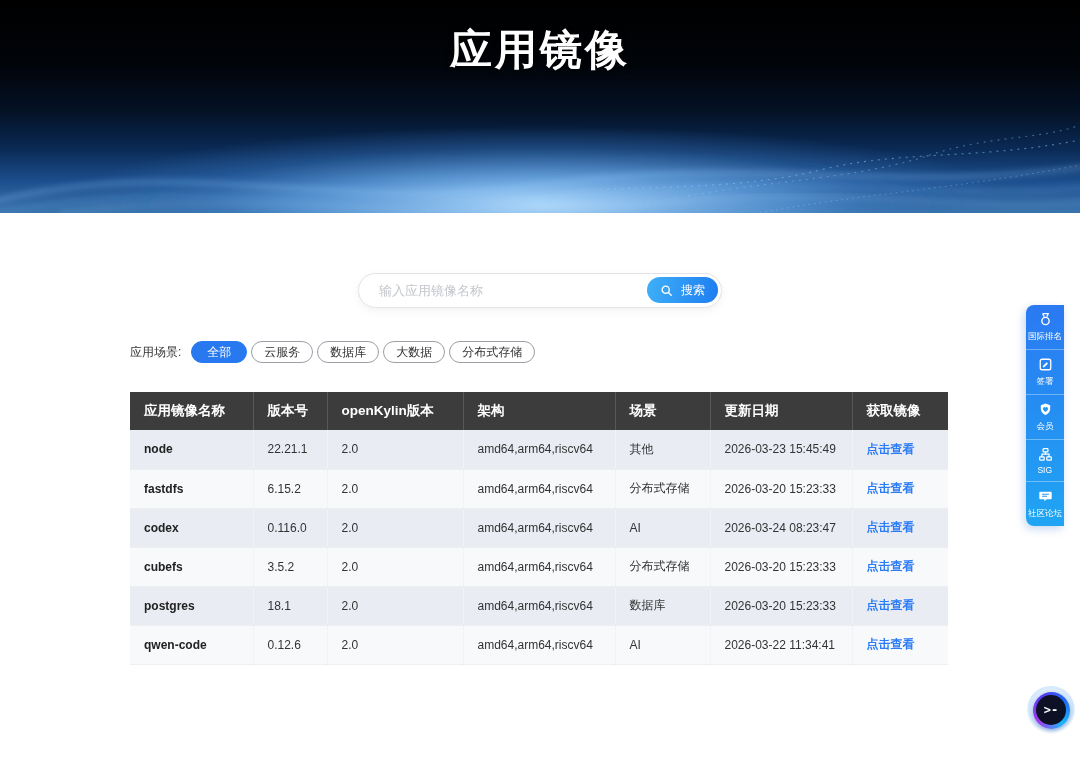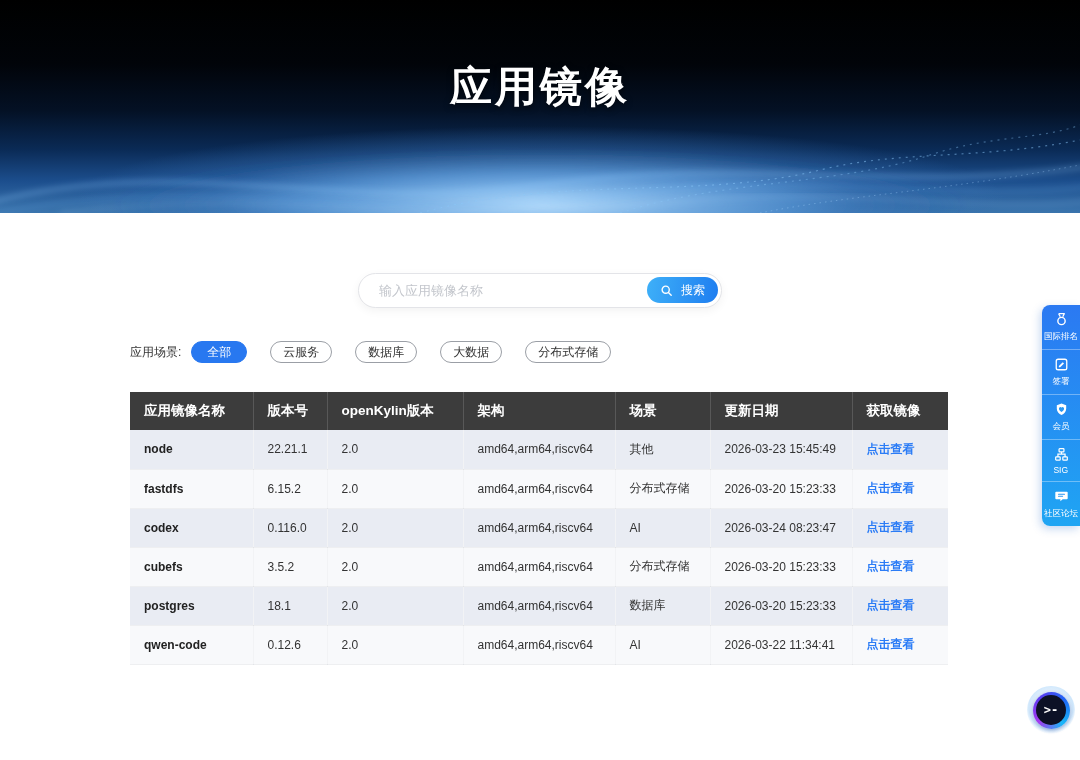--- a/index.html
+++ b/index.html
@@ -10,21 +10,21 @@
     -webkit-font-smoothing:antialiased;
   }
   
   .hero{
     position:relative;width:1080px;height:213px;overflow:hidden;
     background:
       radial-gradient(ellipse 55% 42% at 50% 92%, rgba(130,190,245,0.85) 0%, rgba(60,120,190,0.35) 55%, rgba(20,60,120,0) 78%),
       linear-gradient(180deg,#000000 0%,#010409 30%,#041125 52%,#0a2a55 70%,#1c4e8d 85%,#3a74ad 100%);
   }
   .hero svg.waves{position:absolute;left:0;top:0;}
-  .hero-inner{position:relative;text-align:center;padding-top:59px;color:#fff;}
+  .hero-inner{position:relative;text-align:center;padding-top:22px;color:#fff;}
   .hero-title{margin:0;font-size:42px;font-weight:bold;letter-spacing:3px;
     text-shadow:0 2px 6px rgba(0,0,0,0.6);}
   .hero-sub{margin-top:16px;font-size:20px;font-weight:bold;letter-spacing:0.5px;
     text-shadow:0 2px 5px rgba(0,0,0,0.55);}
   
   .search-wrap{width:364px;margin:60px auto 0;position:relative;}
   .search-pill{
     height:35px;border:1px solid #e3e4e8;border-radius:18px;background:#fff;
     box-shadow:0 3px 10px rgba(0,0,0,0.05);
     display:flex;align-items:center;box-sizing:border-box;
@@ -38,21 +38,21 @@
   .search-btn{
     position:absolute;right:4px;top:4px;height:26px;padding:0 13px;
     border:none;border-radius:13px;cursor:pointer;
     background:linear-gradient(100deg,#3eb0f8 0%,#1e7df0 100%);
     color:#fff;font-size:12px;display:flex;align-items:center;gap:8px;
     font-family:"Liberation Sans","DejaVu Sans",sans-serif;
   }
   
   .filter-row{margin:33px 0 0 130px;display:flex;align-items:center;}
   .filter-label{font-size:12px;color:#333;margin-right:10px;}
-  .chips{display:flex;align-items:flex-start;gap:23px;}
+  .chips{display:flex;align-items:flex-start;gap:4px;}
   .chip{
     height:22px;padding:0 12px;border-radius:11px;border:1px solid #9b9fa6;
     background:#fff;color:#333;font-size:12px;cursor:pointer;line-height:20px;
     display:inline-flex;align-items:center;box-sizing:border-box;
     font-family:"Liberation Sans","DejaVu Sans",sans-serif;
   }
   .chip.active{background:var(--accent,#2878F0);border-color:var(--accent,#2878F0);color:#fff;padding:0 15px;}
   
   table.img-table{
     margin:29px 0 0 130px;width:818px;border-collapse:collapse;table-layout:fixed;
@@ -69,21 +69,21 @@
     border-bottom:1px solid rgba(120,130,150,0.13);
     box-sizing:border-box;white-space:nowrap;overflow:hidden;
   }
   table.img-table td:last-child{border-right:none;}
   table.img-table tbody tr:nth-child(odd){background:#e9ecf3;}
   table.img-table tbody tr:nth-child(even){background:#f8f9fb;}
   table.img-table td.name-cell{font-weight:bold;color:#222;margin-left:40px;}
   a.view-link{color:var(--link,#2B7CF6);font-weight:bold;font-size:12px;text-decoration:none;cursor:pointer;}
   
   .side-nav{
-    position:absolute;top:305px;right:0;width:38px;
+    position:absolute;top:305px;right:16px;width:38px;
     border-radius:8px 0 0 8px;overflow:hidden;
     background:linear-gradient(180deg,var(--side-top,#2B79F2) 0%,var(--side-bot,#1FA5F3) 100%);
     box-shadow:-2px 3px 8px rgba(30,100,200,0.25);
   }
   .side-item{
     display:flex;flex-direction:column;align-items:center;justify-content:center;
     padding:7px 1px 6px;gap:3px;color:#fff;cursor:pointer;
   }
   .side-item + .side-item{border-top:1px solid rgba(255,255,255,0.35);}
   .side-item .lbl{font-size:9px;letter-spacing:0;white-space:nowrap;transform:scale(0.95);}

